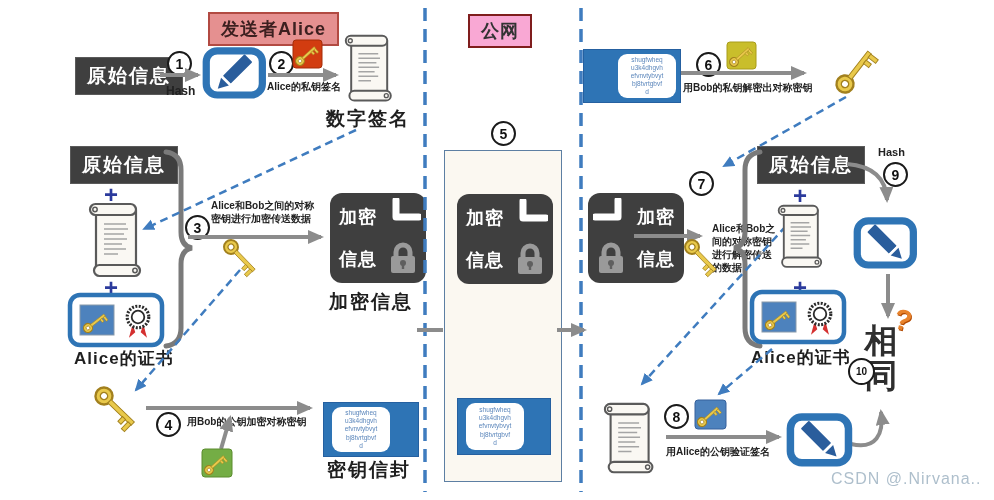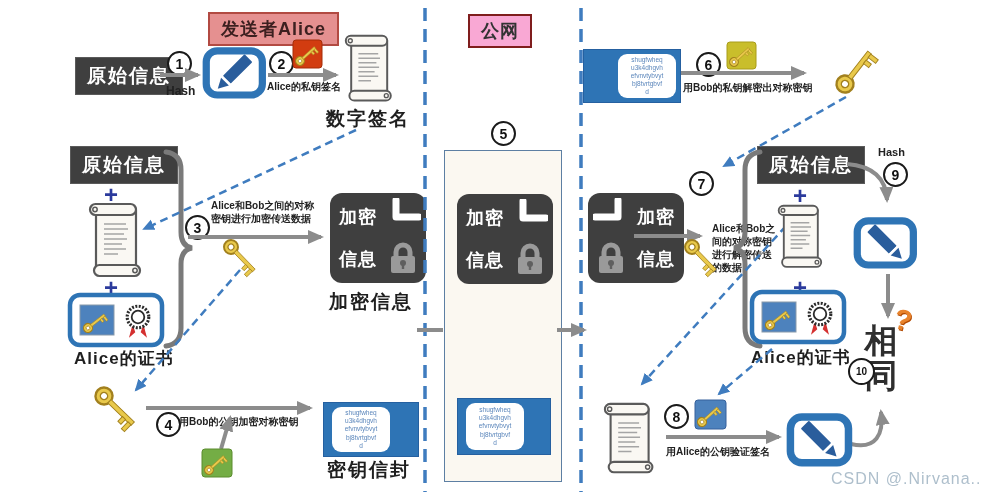--- a/index.html
+++ b/index.html
@@ -86,21 +86,21 @@
         <rect x="4" y="16" width="24" height="17" rx="2" fill="#9a9a9a"></rect>
         <circle cx="16" cy="23" r="3" fill="#5f5f5f"></circle>
         <rect x="14.8" y="23" width="2.4" height="6" fill="#5f5f5f"></rect>
       </svg>
     <span class="w1">加密</span>
     <span class="w2">信息</span>
   </div>
   <div class="zlbl" style="left:329px;top:289px;">加密信息</div>
 
   <span class="circ" style="left:156px;top:412px;">4</span>
-  <div class="slbl" style="left:179px;top:415px;">用Bob的公钥加密对称密钥</div>
+  <div class="slbl" style="left:179px;top:415px;padding-left:8px;">用Bob的公钥加密对称密钥</div>
 
   <div class="envbox" style="left:323px;top:402px;width:94px;height:53px;">
     <div class="envinner inner-l">shugfwheq
 u3k4dhgvh
 efvnvtybvyt
 bj8tvrtgbvf
 d</div>
   </div>
   <div class="zlbl" style="left:327px;top:457px;">密钥信封</div>
 

